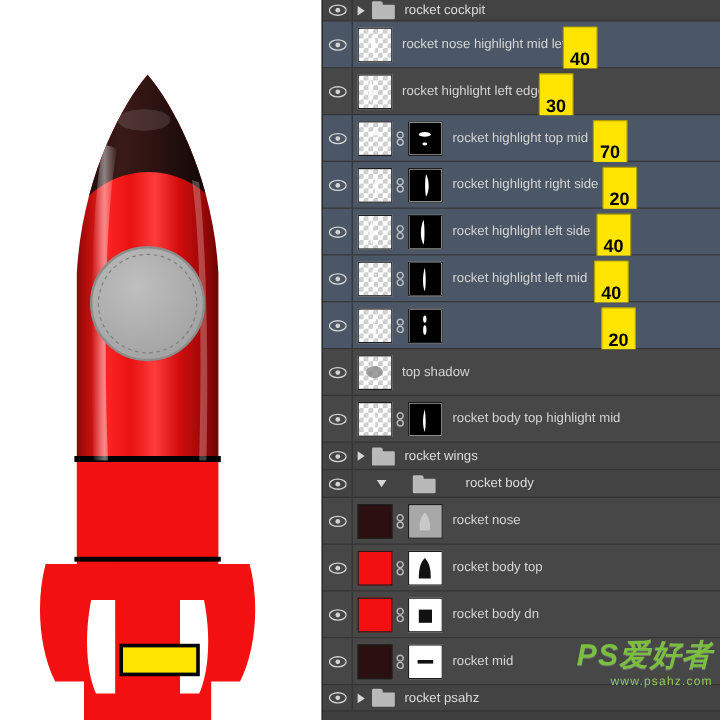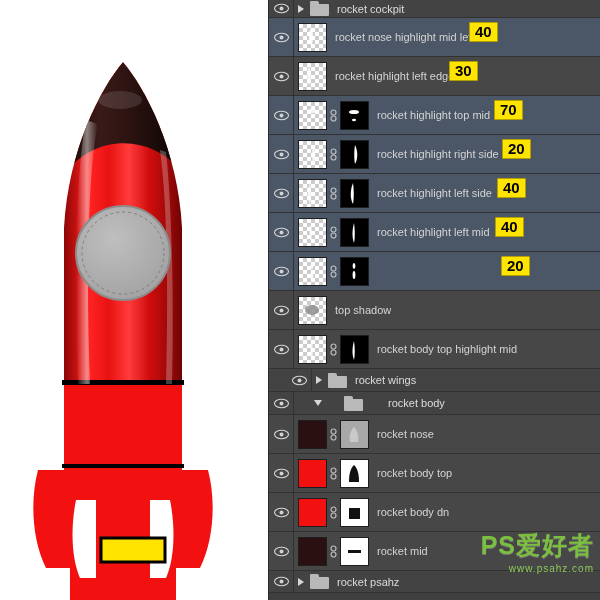--- a/index.html
+++ b/index.html
@@ -164,40 +164,41 @@
     color: #dcdcdc;
   }
   .opacity-badge {
     position: absolute;
     top: 4px;
     font-size: 15px;
     font-weight: bold;
     color: #000000;
     background: #ffe400;
     border: 1px solid #b3a000;
-    padding: 1px 5px 2px 5px;
+    padding: 19px 5px 2px 5px;
     line-height: 15px;
     border-radius: 1px;
     font-family: "Liberation Sans", sans-serif;
   }
 
   
   #watermark {
     position: absolute;
     right: 6px;
     bottom: 26px;
     text-align: right;
     pointer-events: none;
   }
   #wm-main {
     font-size: 25px;
     font-weight: bold;
     color: #7bbf3f;
     letter-spacing: 1px;
     text-shadow: 0 1px 0 rgba(255,255,255,0.25);
+    font-style: italic;
   }
   #wm-sub {
     font-size: 10px;
     color: #8ecb5a;
     margin-top: 1px;
     letter-spacing: 1px;
   }
 </style>
 </head>
 <body>
@@ -537,21 +538,21 @@
       </div>
       <div class="mask">
         <svg class="msvg" width="27" height="27" viewBox="0 0 27 27">
             <rect width="27" height="27" fill="#000000"></rect>
             <path d="M13 5 C 11 12, 11 19, 13 24 C 14 19, 14 12, 13 5 Z" fill="#ffffff"></path>
           </svg>
       </div>
       <span class="layer-name">rocket body top highlight mid</span>
     </div>
 
-    <div class="layer-row group" style="height:23px;padding-left:18px;">
+    <div class="layer-row group" style="height:23px;">
       <div class="eye-cell">
         <span class="eye">
           <svg width="15" height="11" viewBox="0 0 15 11">
               <ellipse cx="7.5" cy="5.5" rx="7" ry="4.2" fill="none" stroke="#d2d2d2" stroke-width="1.1"></ellipse>
               <circle cx="7.5" cy="5.5" r="2" fill="#d2d2d2"></circle>
             </svg>
         </span>
       </div>
       <div class="arrow-cell">
           <span class="tri right"></span>

